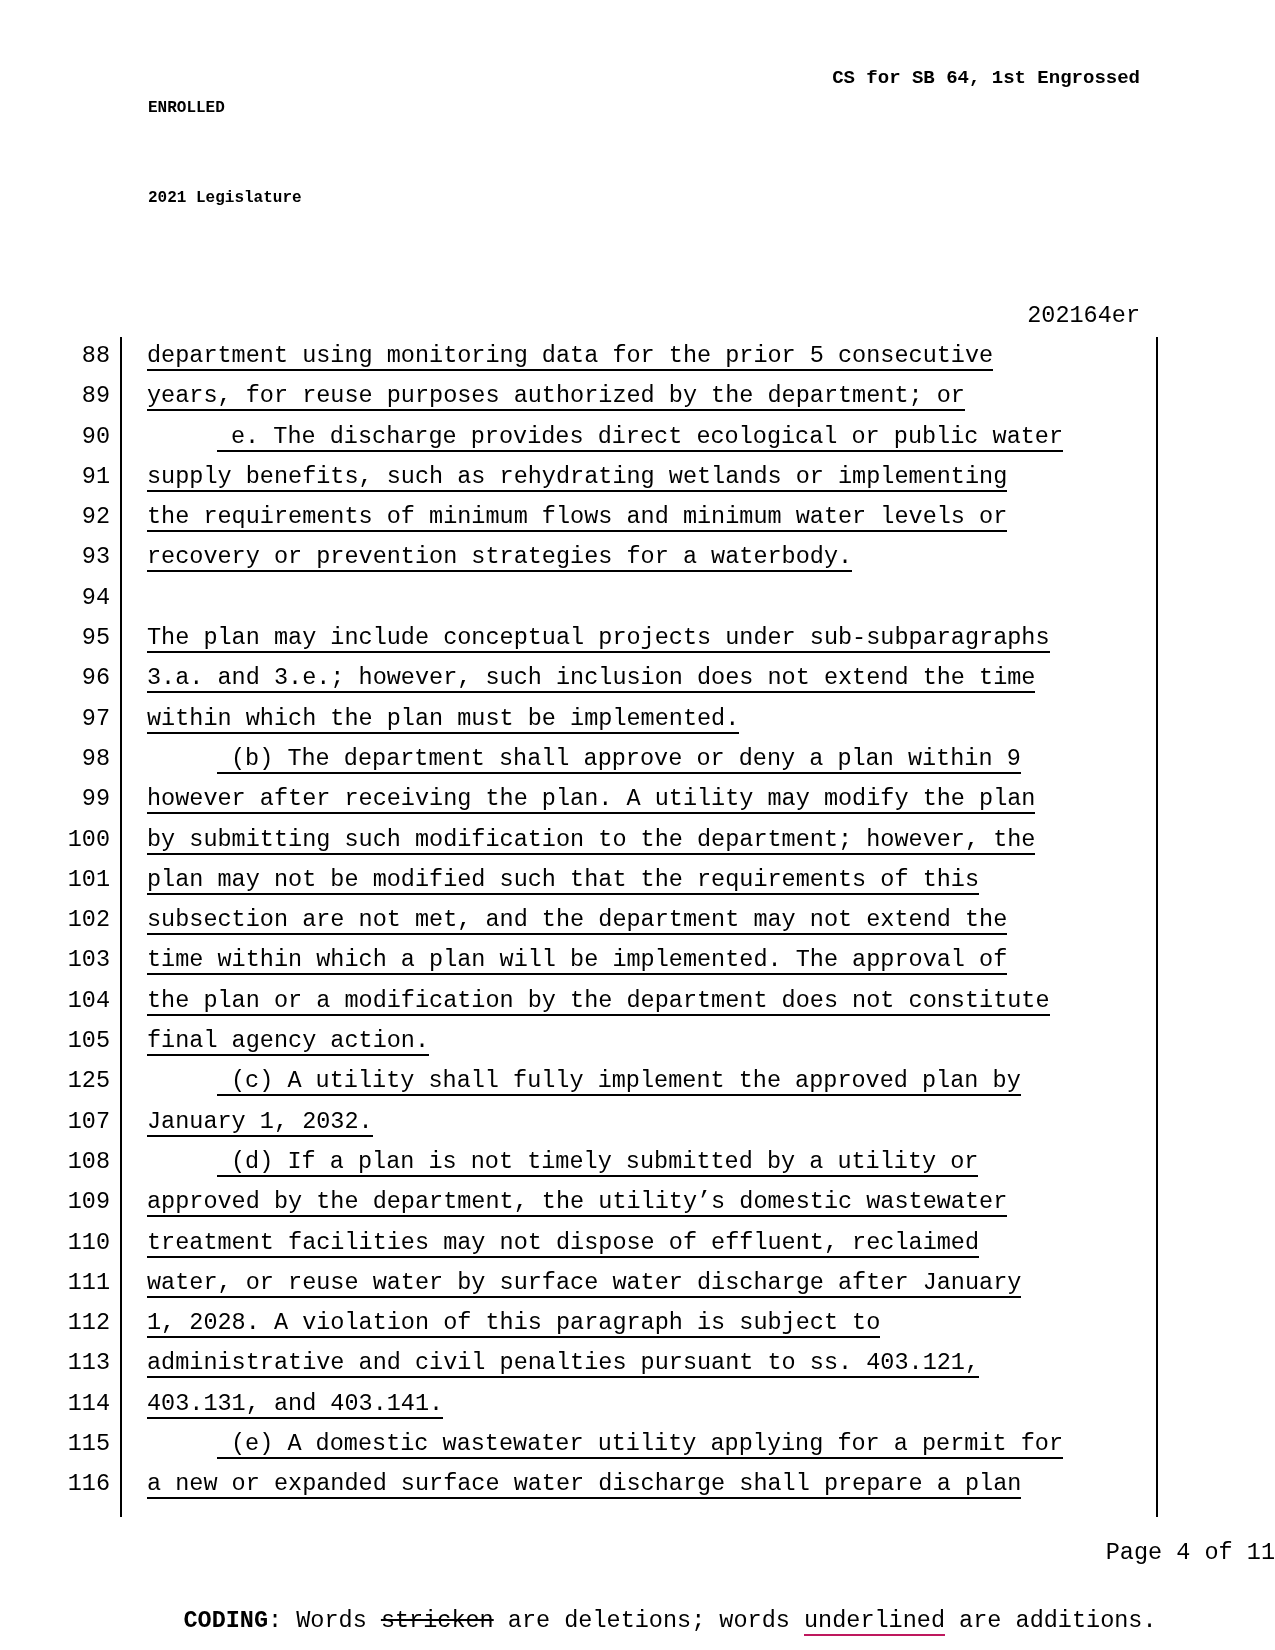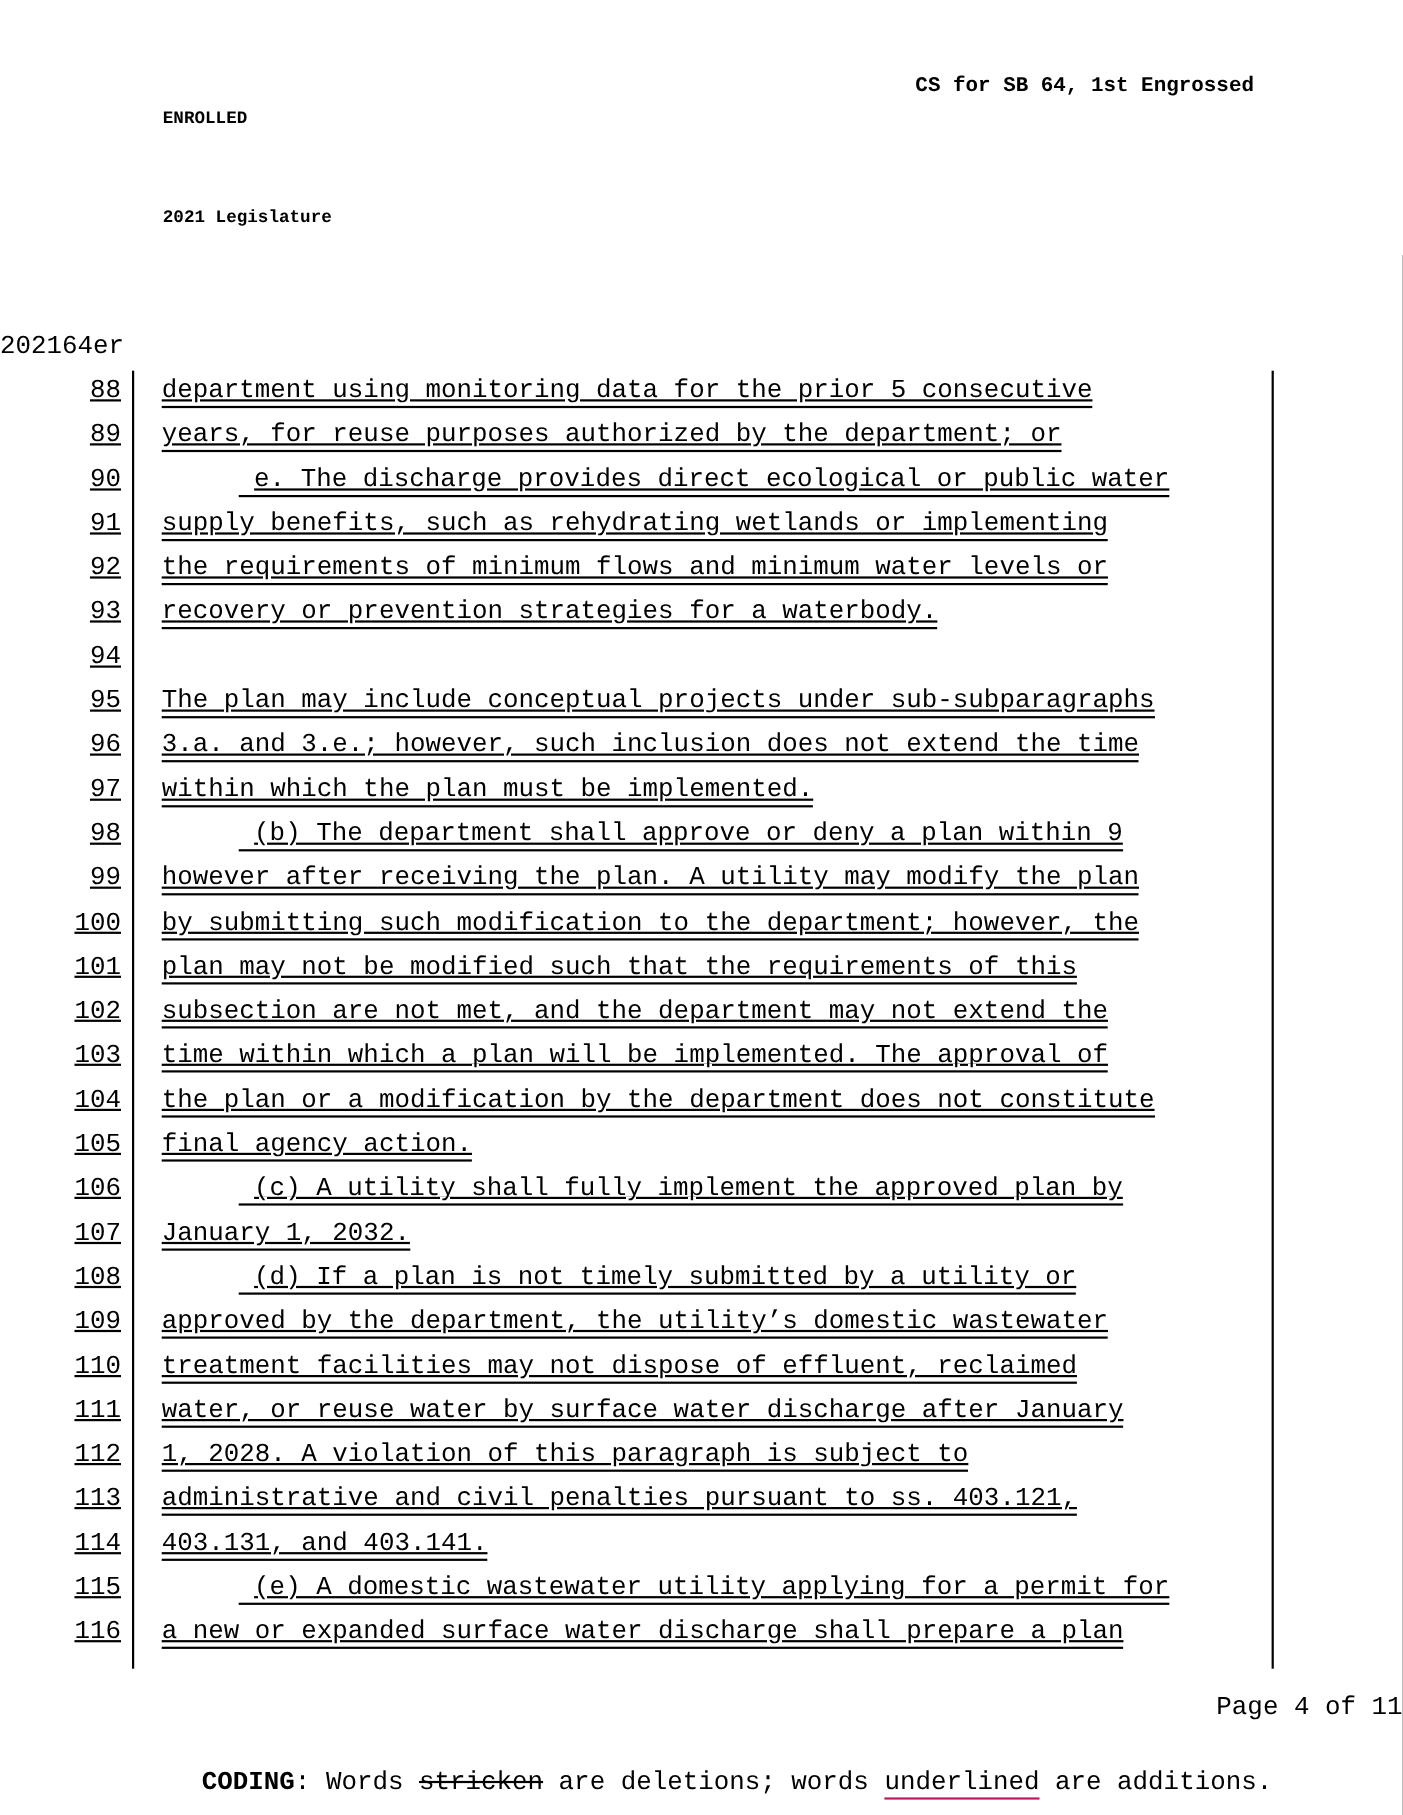--- a/index.html
+++ b/index.html
@@ -21,29 +21,29 @@
   }
   .hdr-right {
     position:absolute; top:63px; left:0; width:1140px;
     text-align:right;
     font-weight:bold; font-size:19px; line-height:30px;
     white-space:pre;
   }
   
   .doc-code {
     position:absolute; top:296px; left:0; width:1140px;
-    text-align:left; line-height:40.3px; white-space:pre;
+    text-align:right; line-height:40.3px; white-space:pre;
   }
   
   .rule { position:absolute; top:337px; width:2px; height:1180px; background:#000; }
   .rule-left  { left:120px; }
   .rule-right { left:1156px; }
   
   .lines { position:absolute; top:336px; left:0; width:1156px; }
-  .line { display:flex; height:40.3px; line-height:40.3px; white-space:pre;text-decoration:underline; }
+  .line { display:flex; height:40.3px; line-height:40.3px; white-space:pre; }
   .lnum { flex:none; width:110px; text-align:right; }
   .ltext { margin-left:37px; }
   .line.ind .ltext { margin-left:107px; }
   .u { border-bottom:2px solid #000000; }
   .line.ind .u { padding-left:14px; }
   
   .page-num {
     position:absolute; top:1538px; left:0; width:1275px;
     text-align:right; line-height:30px; white-space:pre;
   }
@@ -83,21 +83,21 @@
       <div class="line"><span class="lnum">96</span><span class="ltext"><span class="u">3.a. and 3.e.; however, such inclusion does not extend the time</span></span></div>
       <div class="line"><span class="lnum">97</span><span class="ltext"><span class="u">within which the plan must be implemented.</span></span></div>
       <div class="line ind"><span class="lnum">98</span><span class="ltext"><span class="u">(b) The department shall approve or deny a plan within 9</span></span></div>
       <div class="line"><span class="lnum">99</span><span class="ltext"><span class="u">however after receiving the plan. A utility may modify the plan</span></span></div>
       <div class="line"><span class="lnum">100</span><span class="ltext"><span class="u">by submitting such modification to the department; however, the</span></span></div>
       <div class="line"><span class="lnum">101</span><span class="ltext"><span class="u">plan may not be modified such that the requirements of this</span></span></div>
       <div class="line"><span class="lnum">102</span><span class="ltext"><span class="u">subsection are not met, and the department may not extend the</span></span></div>
       <div class="line"><span class="lnum">103</span><span class="ltext"><span class="u">time within which a plan will be implemented. The approval of</span></span></div>
       <div class="line"><span class="lnum">104</span><span class="ltext"><span class="u">the plan or a modification by the department does not constitute</span></span></div>
       <div class="line"><span class="lnum">105</span><span class="ltext"><span class="u">final agency action.</span></span></div>
-      <div class="line ind"><span class="lnum">106</span><span class="ltext"><span class="u">(c) A utility shall fully implement the approved plan by</span></span></div>
+      <div class="line ind"><span class="lnum">125</span><span class="ltext"><span class="u">(c) A utility shall fully implement the approved plan by</span></span></div>
       <div class="line"><span class="lnum">107</span><span class="ltext"><span class="u">January 1, 2032.</span></span></div>
       <div class="line ind"><span class="lnum">108</span><span class="ltext"><span class="u">(d) If a plan is not timely submitted by a utility or</span></span></div>
       <div class="line"><span class="lnum">109</span><span class="ltext"><span class="u">approved by the department, the utility’s domestic wastewater</span></span></div>
       <div class="line"><span class="lnum">110</span><span class="ltext"><span class="u">treatment facilities may not dispose of effluent, reclaimed</span></span></div>
       <div class="line"><span class="lnum">111</span><span class="ltext"><span class="u">water, or reuse water by surface water discharge after January</span></span></div>
       <div class="line"><span class="lnum">112</span><span class="ltext"><span class="u">1, 2028. A violation of this paragraph is subject to</span></span></div>
       <div class="line"><span class="lnum">113</span><span class="ltext"><span class="u">administrative and civil penalties pursuant to ss. 403.121,</span></span></div>
       <div class="line"><span class="lnum">114</span><span class="ltext"><span class="u">403.131, and 403.141.</span></span></div>
       <div class="line ind"><span class="lnum">115</span><span class="ltext"><span class="u">(e) A domestic wastewater utility applying for a permit for</span></span></div>
       <div class="line"><span class="lnum">116</span><span class="ltext"><span class="u">a new or expanded surface water discharge shall prepare a plan</span></span></div>

